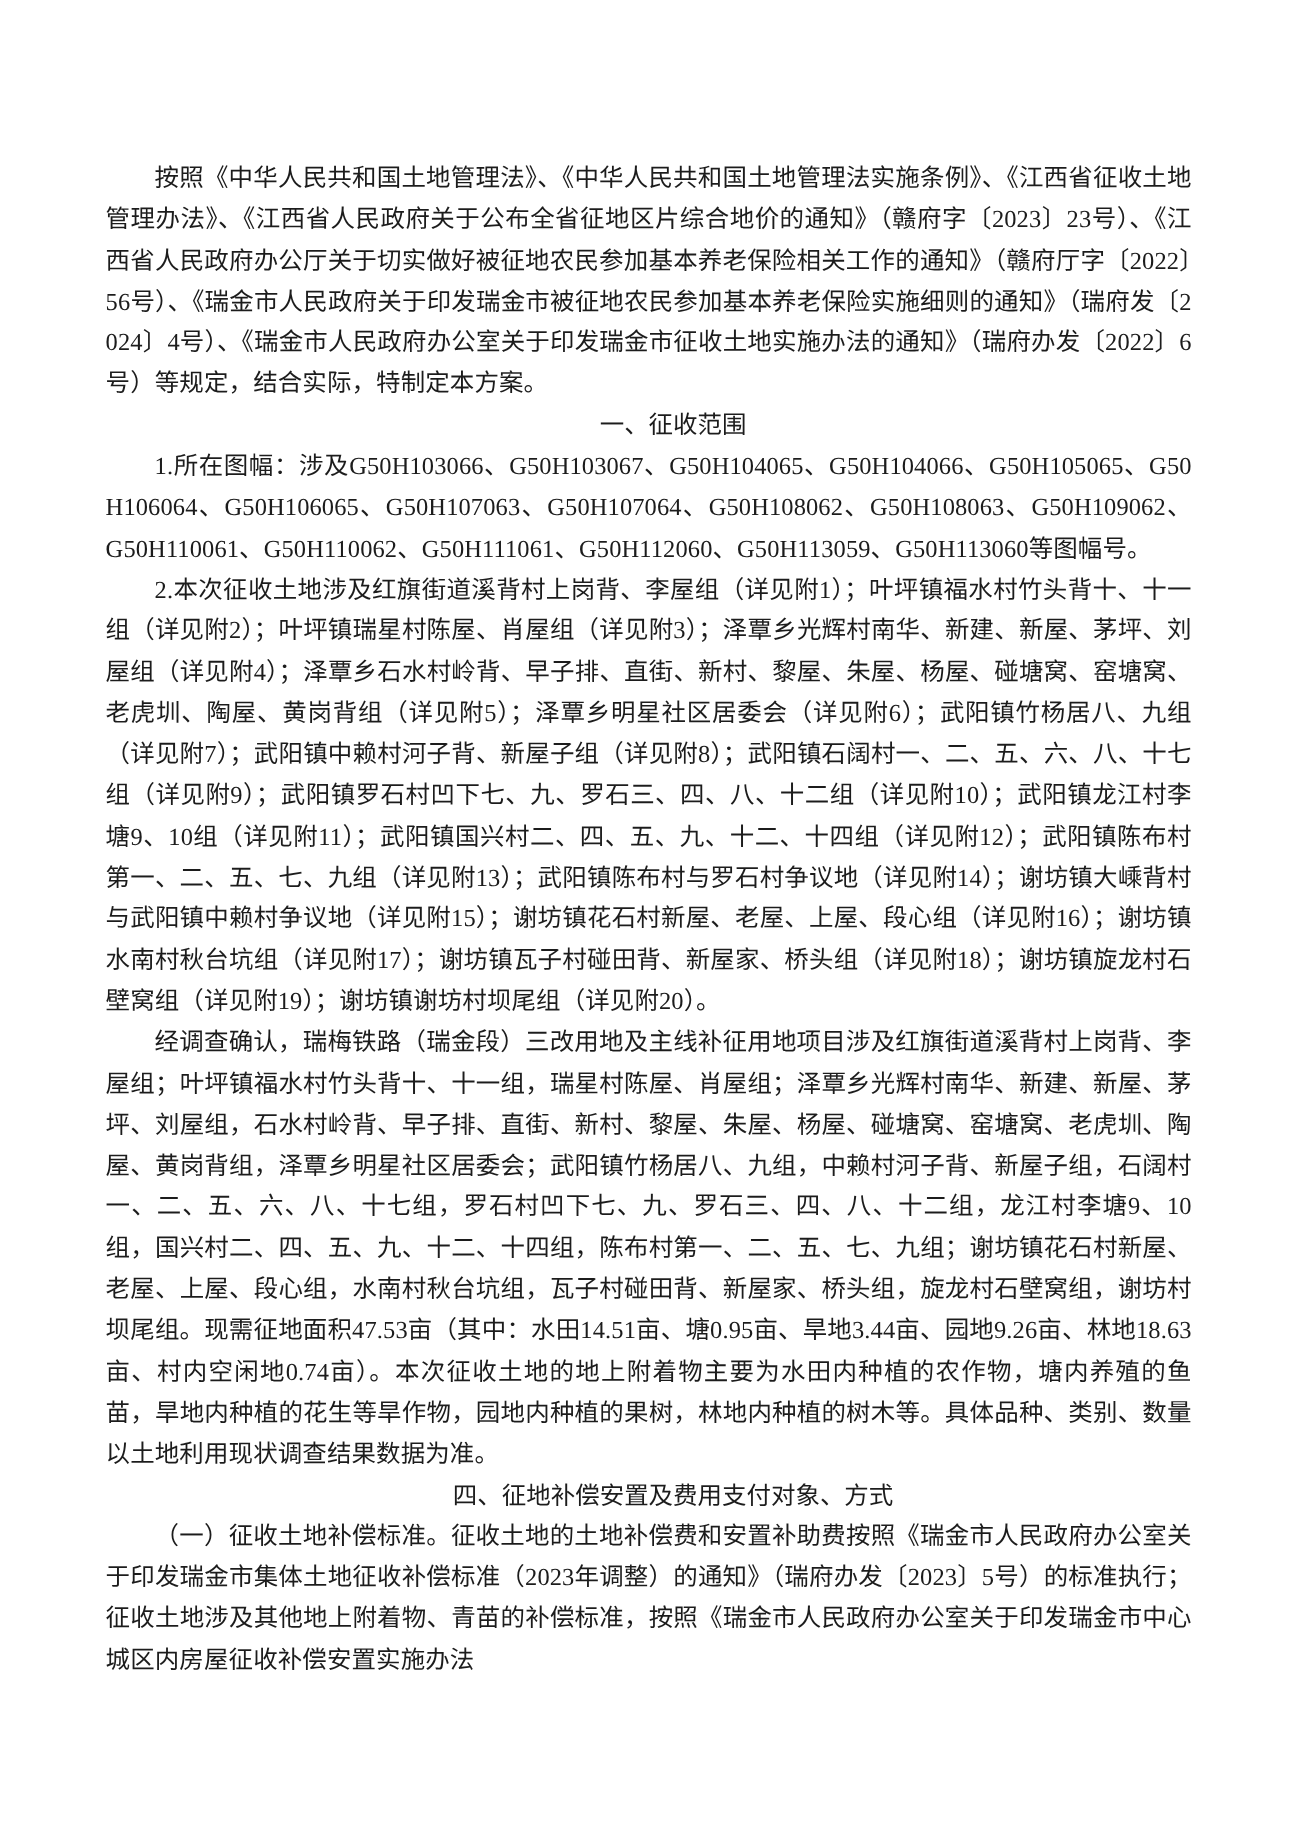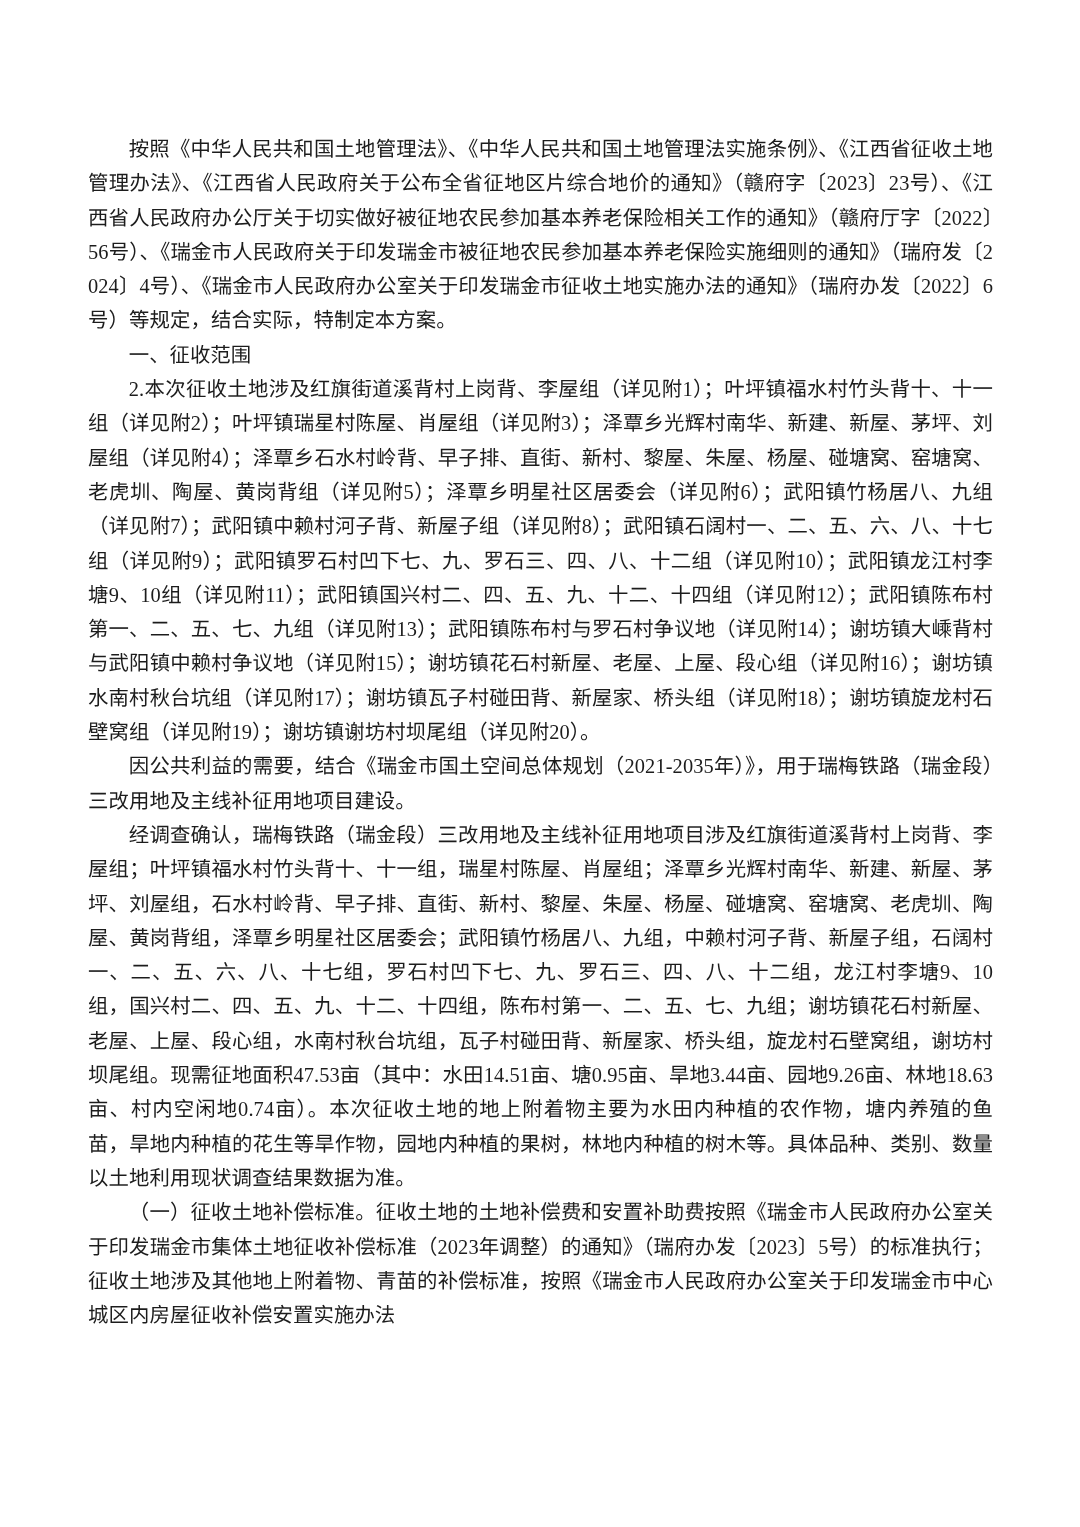--- a/index.html
+++ b/index.html
@@ -43,39 +43,41 @@
   .indent {
     text-indent: 2em;
   }
   
   .heading {
     text-indent: 2em;
     font-size: 20.4px;
     line-height: 34.3px;
     margin: 0;
     color: #1c1c1c;
+    text-align: center;
   }
 </style>
 </head>
 <body>
 
 <div class="page">
   <div class="doc-body">
 
     <p class="para indent">按照《中华人民共和国土地管理法》、《中华人民共和国土地管理法实施条例》、《江西省征收土地管理办法》、《江西省人民政府关于公布全省征地区片综合地价的通知》（赣府字〔2023〕23号）、《江西省人民政府办公厅关于切实做好被征地农民参加基本养老保险相关工作的通知》（赣府厅字〔2022〕56号）、《瑞金市人民政府关于印发瑞金市被征地农民参加基本养老保险实施细则的通知》（瑞府发〔2024〕4号）、《瑞金市人民政府办公室关于印发瑞金市征收土地实施办法的通知》（瑞府办发〔2022〕6号）等规定，结合实际，特制定本方案。</p>
 
     <p class="heading">一、征收范围</p>
 
+    <p class="para indent">1.所在图幅：涉及G50H103066、G50H103067、G50H104065、G50H104066、G50H105065、G50H106064、G50H106065、G50H107063、G50H107064、G50H108062、G50H108063、G50H109062、G50H110061、G50H110062、G50H111061、G50H112060、G50H113059、G50H113060等图幅号。</p>
 
     <p class="para indent">2.本次征收土地涉及红旗街道溪背村上岗背、李屋组（详见附1）；叶坪镇福水村竹头背十、十一组（详见附2）；叶坪镇瑞星村陈屋、肖屋组（详见附3）；泽覃乡光辉村南华、新建、新屋、茅坪、刘屋组（详见附4）；泽覃乡石水村岭背、早子排、直街、新村、黎屋、朱屋、杨屋、碰塘窝、窑塘窝、老虎圳、陶屋、黄岗背组（详见附5）；泽覃乡明星社区居委会（详见附6）；武阳镇竹杨居八、九组（详见附7）；武阳镇中赖村河子背、新屋子组（详见附8）；武阳镇石阔村一、二、五、六、八、十七组（详见附9）；武阳镇罗石村凹下七、九、罗石三、四、八、十二组（详见附10）；武阳镇龙江村李塘9、10组（详见附11）；武阳镇国兴村二、四、五、九、十二、十四组（详见附12）；武阳镇陈布村第一、二、五、七、九组（详见附13）；武阳镇陈布村与罗石村争议地（详见附14）；谢坊镇大嵊背村与武阳镇中赖村争议地（详见附15）；谢坊镇花石村新屋、老屋、上屋、段心组（详见附16）；谢坊镇水南村秋台坑组（详见附17）；谢坊镇瓦子村碰田背、新屋家、桥头组（详见附18）；谢坊镇旋龙村石壁窝组（详见附19）；谢坊镇谢坊村坝尾组（详见附20）。</p>
 
 
 
-    <p class="para indent">因公共利益的需要，结合《瑞金市国土空间总体规划（2021-2035年）》，用于瑞梅铁路（瑞金段）三改用地及主线补征用地项目建设。</p>
 
 
     <p class="para indent">经调查确认，瑞梅铁路（瑞金段）三改用地及主线补征用地项目涉及红旗街道溪背村上岗背、李屋组；叶坪镇福水村竹头背十、十一组，瑞星村陈屋、肖屋组；泽覃乡光辉村南华、新建、新屋、茅坪、刘屋组，石水村岭背、早子排、直街、新村、黎屋、朱屋、杨屋、碰塘窝、窑塘窝、老虎圳、陶屋、黄岗背组，泽覃乡明星社区居委会；武阳镇竹杨居八、九组，中赖村河子背、新屋子组，石阔村一、二、五、六、八、十七组，罗石村凹下七、九、罗石三、四、八、十二组，龙江村李塘9、10组，国兴村二、四、五、九、十二、十四组，陈布村第一、二、五、七、九组；谢坊镇花石村新屋、老屋、上屋、段心组，水南村秋台坑组，瓦子村碰田背、新屋家、桥头组，旋龙村石壁窝组，谢坊村坝尾组。现需征地面积47.53亩（其中：水田14.51亩、塘0.95亩、旱地3.44亩、园地9.26亩、林地18.63亩、村内空闲地0.74亩）。本次征收土地的地上附着物主要为水田内种植的农作物，塘内养殖的鱼苗，旱地内种植的花生等旱作物，园地内种植的果树，林地内种植的树木等。具体品种、类别、数量以土地利用现状调查结果数据为准。</p>
 
+    <p class="heading">四、征地补偿安置及费用支付对象、方式</p>
 
     <p class="para indent">（一）征收土地补偿标准。征收土地的土地补偿费和安置补助费按照《瑞金市人民政府办公室关于印发瑞金市集体土地征收补偿标准（2023年调整）的通知》（瑞府办发〔2023〕5号）的标准执行；征收土地涉及其他地上附着物、青苗的补偿标准，按照《瑞金市人民政府办公室关于印发瑞金市中心城区内房屋征收补偿安置实施办法</p>
 
   </div>
 </div>
 
 </body></html>

